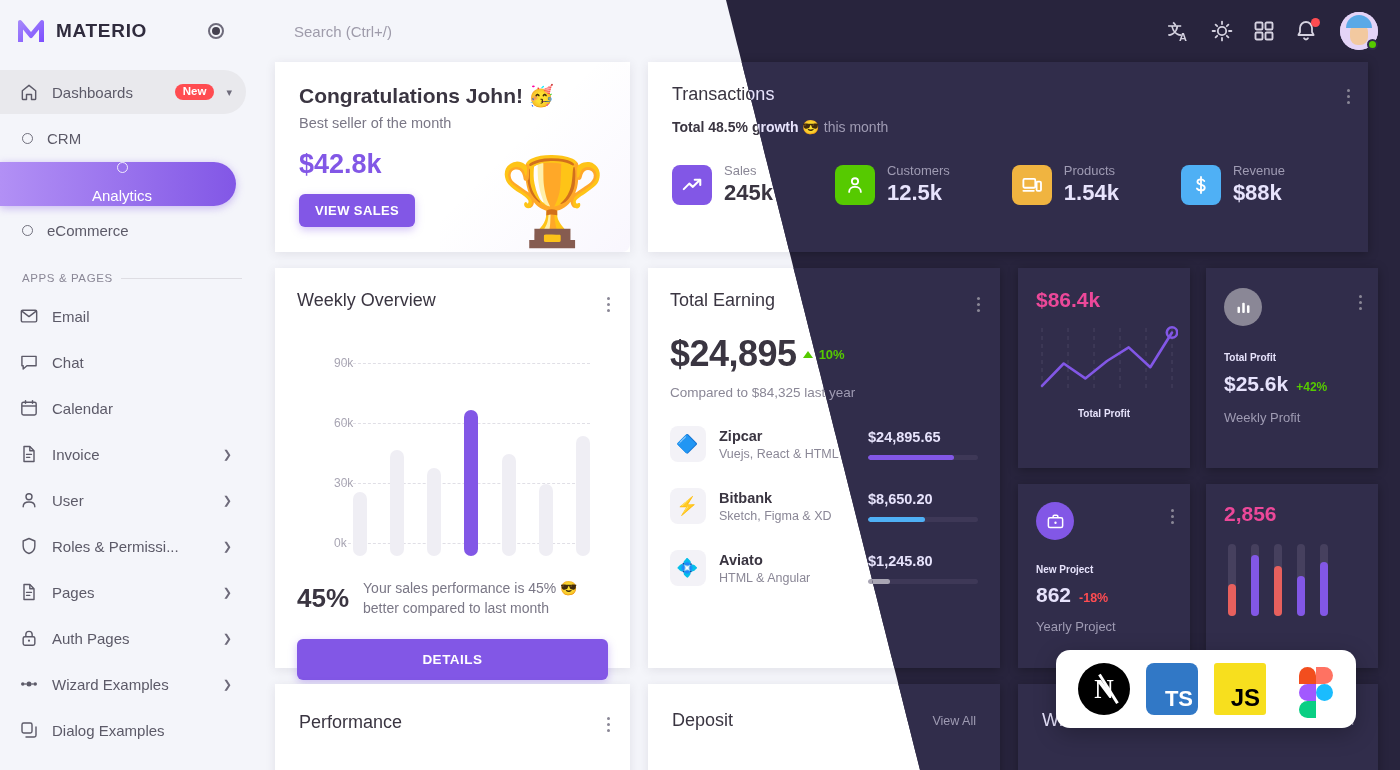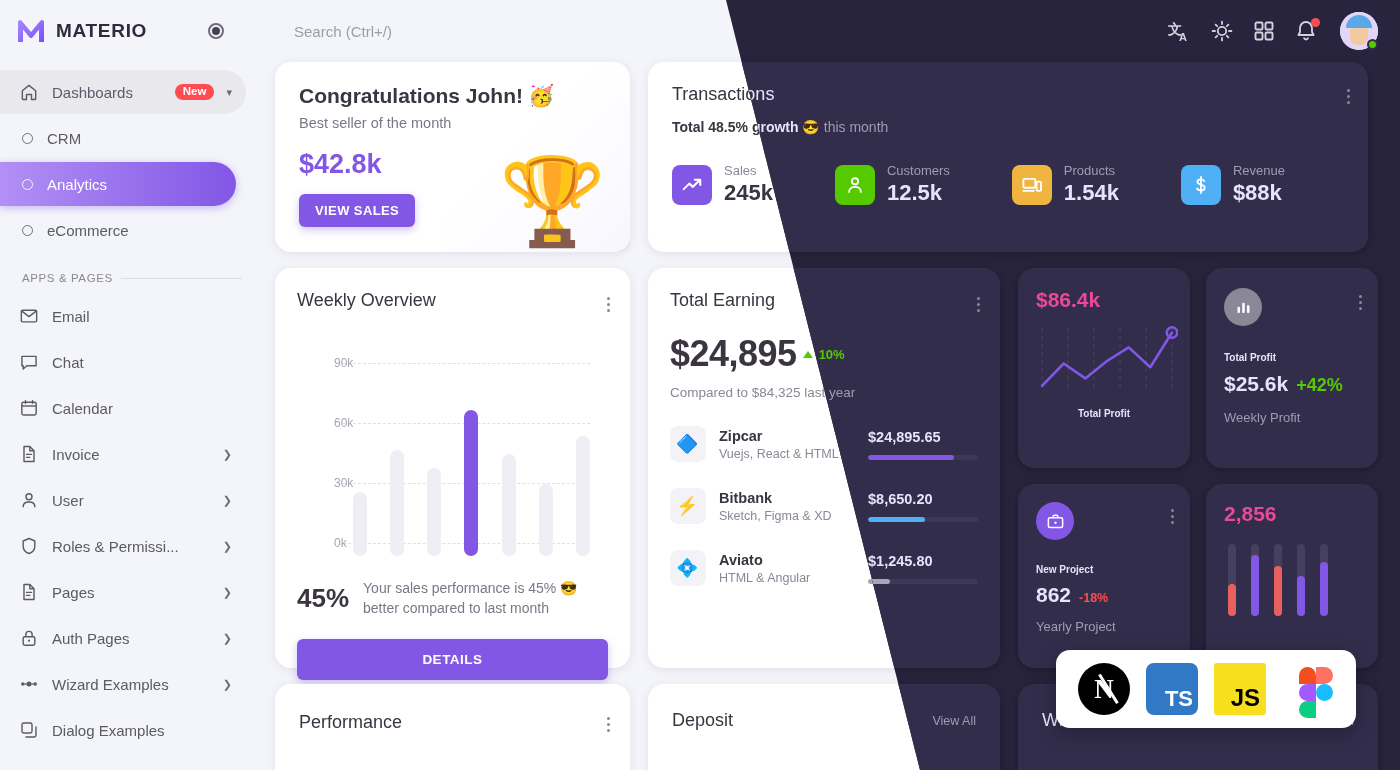--- a/index.html
+++ b/index.html
@@ -50,21 +50,21 @@
     padding:2.5px 8px; border-radius:11px; line-height:1;
   }
   .chev { font-size:11px; color:#6E6B7B; }
   .sub-item {
     display:flex; align-items:center; gap:14px;
     height:44px; margin:2px 24px 2px 0; padding:0 14px 0 22px;
     border-radius:0 22px 22px 0; color:#5C5A68; font-size:15px; cursor:pointer;
   }
   .sub-item.active {
     background:linear-gradient(90deg,#B290F5 0%,#8257E6 100%);
-    color:#fff; box-shadow:0 2px 8px rgba(130,87,230,.4);
+    color:#fff; box-shadow:0 2px 8px rgba(130,87,230,.4);flex-direction:column;
   }
   .ring { width:11px; height:11px; border:1.6px solid currentColor; border-radius:50%; opacity:.85; flex:0 0 11px; }
   .sect-head {
     display:flex; align-items:center; gap:8px; padding:18px 18px 8px 22px;
     font-size:11.5px; letter-spacing:.6px; color:#8A8796; text-transform:uppercase;
   }
   .sect-head .line { flex:1; height:1px; background:#DEDDE3; }
 
   
   .topbar {
@@ -104,21 +104,21 @@
     border-radius:50%; background:#56CA00; border:2px solid #312D4B;
   }
   .topbar.dark .ticon { color:#D5D2E0; }
   .topbar.dark .search-input { color:#E7E3FC; }
   .topbar.dark .search-input::placeholder { color:#948FA8; }
   .topbar.dark .search svg { color:#D5D2E0; }
 
   
   .content { position:absolute; left:260px; top:62px; right:0; bottom:0; padding:20px 14px; }
   .card {
-    position:absolute; background:#fff; border-radius:16px;
+    position:absolute; background:#fff; border-radius:0;
     box-shadow:0 2px 10px rgba(58,53,65,.10);
   }
   .dark-layer-inner .card { background:#312D4B; box-shadow:0 2px 10px rgba(0,0,0,.3); }
 
   .card-title { font-size:18px; font-weight:500; color:#3A3541; }
   .dark-layer-inner .card-title { color:#E7E3FC; }
   .kebab { position:absolute; color:#8A8796; font-size:18px; line-height:.6; letter-spacing:0; cursor:pointer; }
   .kebab span { display:block; width:3.5px; height:3.5px; border-radius:50%; background:currentColor; margin:2.6px 0; }
 
   
@@ -201,21 +201,21 @@
   
   #card-profit1 { left:758px; top:206px; width:172px; height:200px; }
   #card-profit2 { left:946px; top:206px; width:172px; height:200px; }
   #card-project { left:758px; top:422px; width:172px; height:184px; }
   #card-2856   { left:946px; top:422px; width:172px; height:184px; }
   .mini-val { font-size:21px; font-weight:600; color:#ec4899; }
   .mini-lbl { font-size:10px; font-weight:600; color:#E7E3FC; }
   .mini-sub { font-size:13px; color:#9F9BB3; }
   .circ-ico { width:38px; height:38px; border-radius:50%; display:flex; align-items:center; justify-content:center; }
   .circ-ico svg { width:19px; height:19px; color:#fff; }
-  .pos { font-size:18px; font-weight:600; color:#56CA00; }
+  .pos { font-size:12px; font-weight:600; color:#56CA00; }
   .neg { font-size:12.5px; font-weight:600; color:#FF4C51; }
   .vbars { display:flex; align-items:flex-end; gap:15px; height:72px; margin-top:18px; padding-left:4px; }
   .vtrack { width:8px; height:72px; border-radius:4px; background:#46405E; position:relative; }
   .vtrack i { position:absolute; left:0; bottom:0; width:100%; border-radius:4px; }
 
   
   #card-perf { left:15px; top:622px; width:355px; height:120px; }
   #card-dep  { left:388px; top:622px; width:352px; height:120px; }
   #card-wdw  { left:758px; top:622px; width:360px; height:120px; }
   .bot-head { display:flex; align-items:center; justify-content:space-between; padding:26px 24px 0 24px; }

